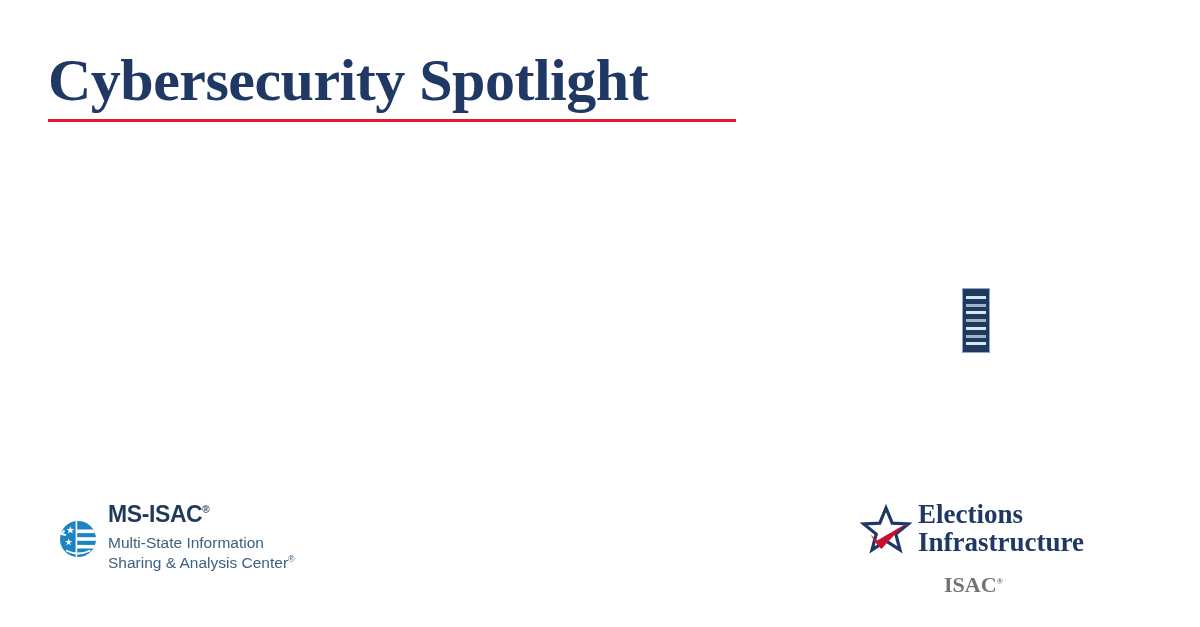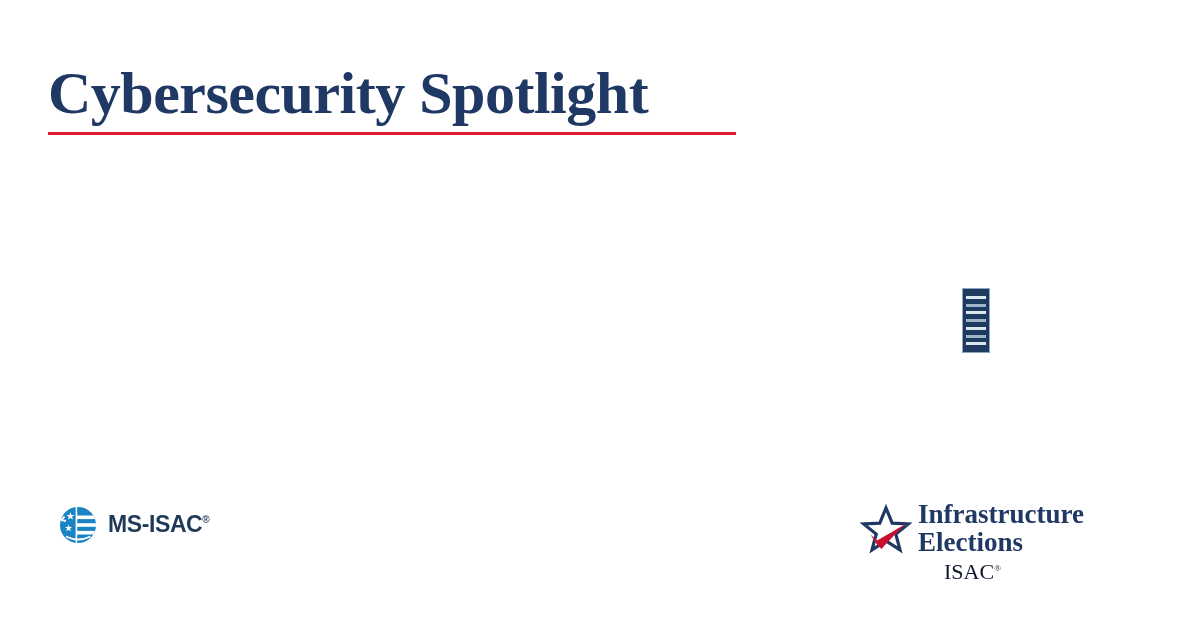--- a/index.html
+++ b/index.html
@@ -20,21 +20,21 @@
   .slide {
     position: absolute;
     inset: 0;
     background: #ffffff;
   }
 
   
   .title-block {
     position: absolute;
     left: 48px;
-    top: 62px;
+    top: 49px;
     width: 700px;
   }
   .slide-title {
     font-family: "Liberation Serif", "DejaVu Serif", serif;
     font-weight: bold;
     font-size: 60px;
     line-height: 1.05;
     color: #1F3864;
     letter-spacing: -0.5px;
     margin: 0;
@@ -162,24 +162,24 @@
   .eiisac-line {
     font-family: "Liberation Serif", "DejaVu Serif", serif;
     font-weight: bold;
     font-size: 27px;
     line-height: 1.04;
     color: #1F3864;
     white-space: nowrap;
   }
   .eiisac-isac {
     font-family: "Liberation Serif", "DejaVu Serif", serif;
-    font-weight: normal;
+    font-weight: bold;
     font-size: 22px;
-    color: #0f172a;
-    margin-top: 3px;
+    color: #737373;
+    margin-top: 16px;
     margin-left: 26px;
     white-space: nowrap;
   }
   .eiisac-isac .reg {
     font-size: 9px;
     vertical-align: super;
   }
 </style>
 </head>
 <body>
@@ -224,34 +224,35 @@
 
           <path d="M8 12 L4.5 15.5 L9.5 16.5 Z" fill="#1B84C4"></path>
           <path d="M6.5 11.5 L3 15 L8 16" fill="none" stroke="#ffffff" stroke-width="1.8"></path>
 
           <path d="M8 31.5 Q20 37.5 32.5 31.5" fill="none" stroke="#ffffff" stroke-width="1.8"></path>
         </g>
       </svg>
     </span>
     <span class="msisac-text">
       <span class="msisac-wordmark"><span>MS-ISAC</span><span class="reg">®</span></span>
+      <span class="msisac-tagline"><span>Multi-State Information</span><br><span>Sharing &amp; Analysis Center</span><span class="reg">®</span></span>
     </span>
   </div>
 
   <div class="eiisac-logo">
     <span class="eiisac-mark">
       <svg viewBox="0 0 52 52" width="52" height="52" aria-hidden="true">
 
         <polygon points="26,5 32.2,20.2 48.4,20.9 35.8,31.1 40.0,46.8 26,37.8 12.0,46.8 16.2,31.1 3.6,20.9 19.8,20.2" fill="none" stroke="#1F3864" stroke-width="3.2" stroke-linejoin="miter"></polygon>
 
         <path d="M9 33 L20 44 L47 17" fill="none" stroke="#C8102E" stroke-width="3.6" stroke-linecap="round" stroke-linejoin="round" opacity="0"></path>
         <path d="M10.5 31.5 C15 39 18.5 43.5 21.5 46 C27 40 36 29.5 46.5 20.5
                  C35 27 24.5 33.5 17 37.5 C14.8 35.6 12.6 33.6 10.5 31.5 Z" fill="#C8102E"></path>
       </svg>
     </span>
     <span class="eiisac-text">
+      <span class="eiisac-line">Elections</span>
       <span class="eiisac-line">Infrastructure</span>
-      <span class="eiisac-line">Elections</span>
       <span class="eiisac-isac"><span>ISAC</span><span class="reg">®</span></span>
     </span>
   </div>
 
 </div>
 
 </body></html>

